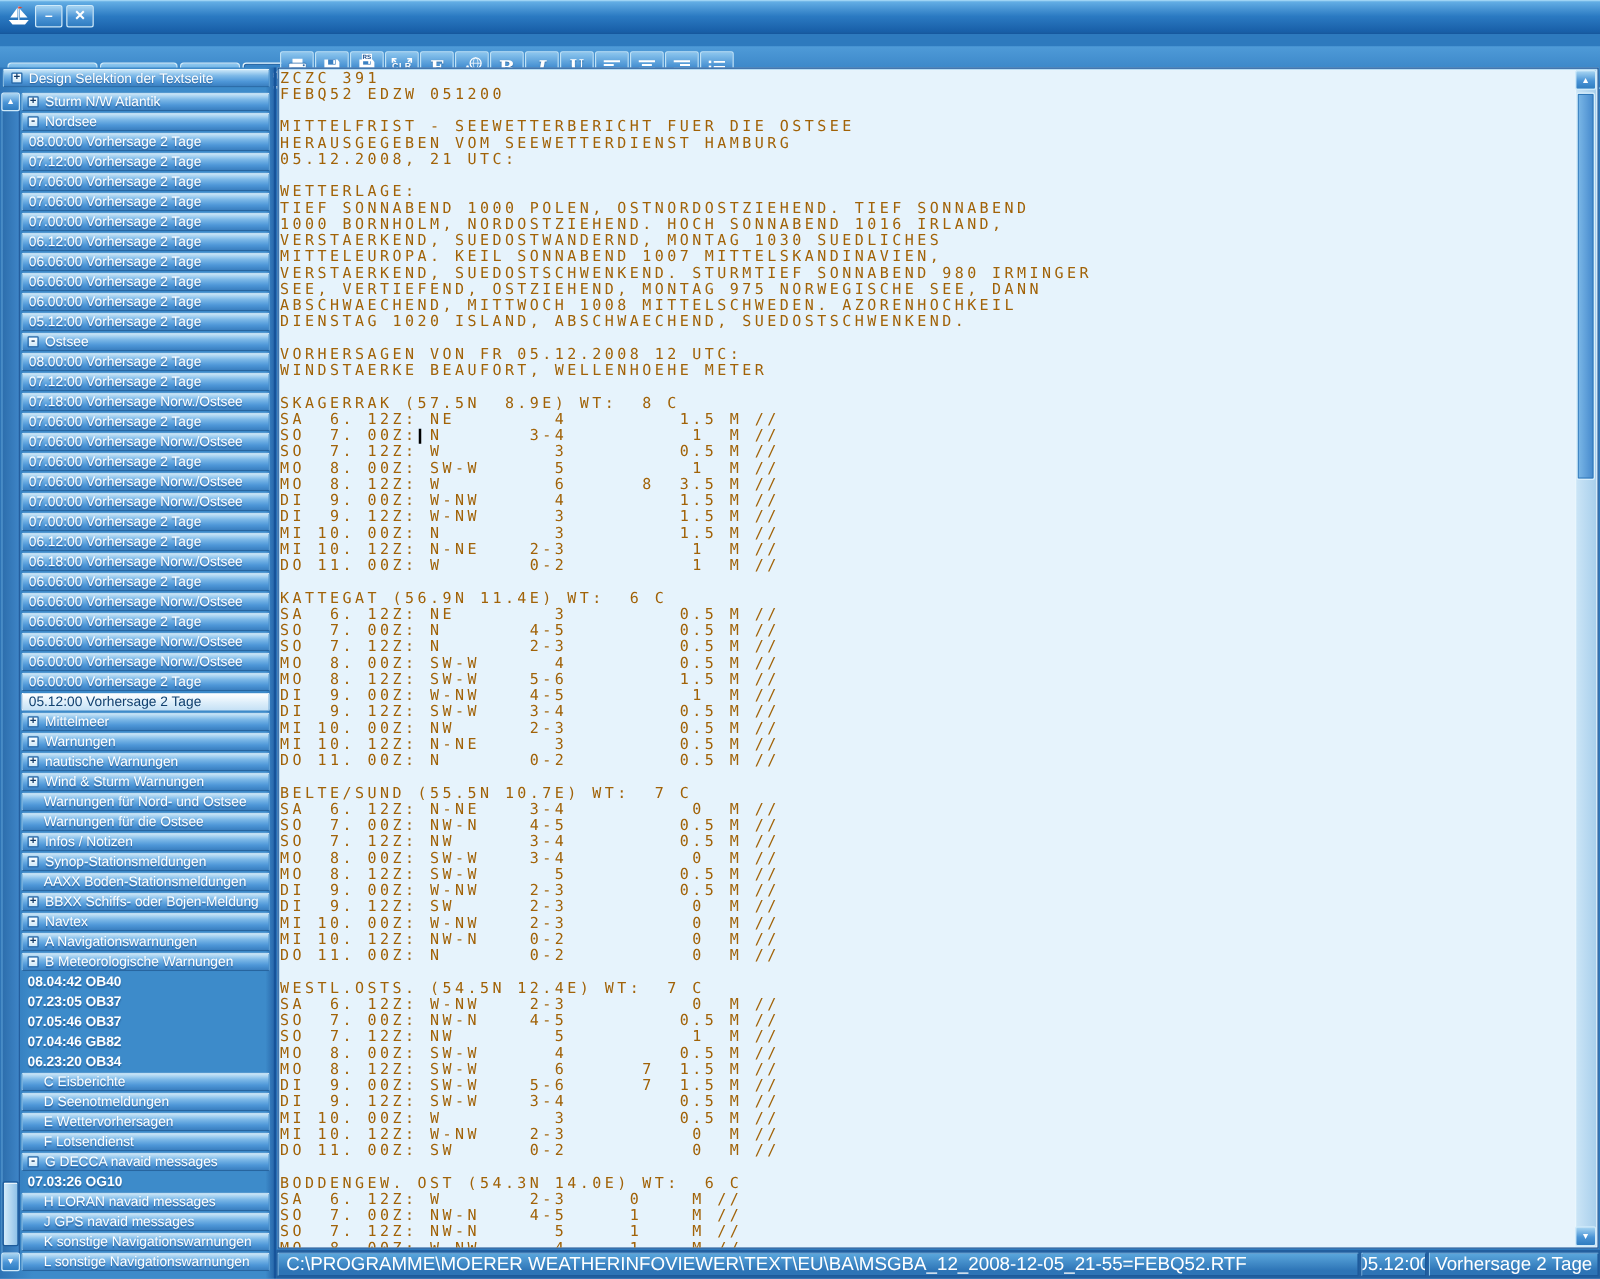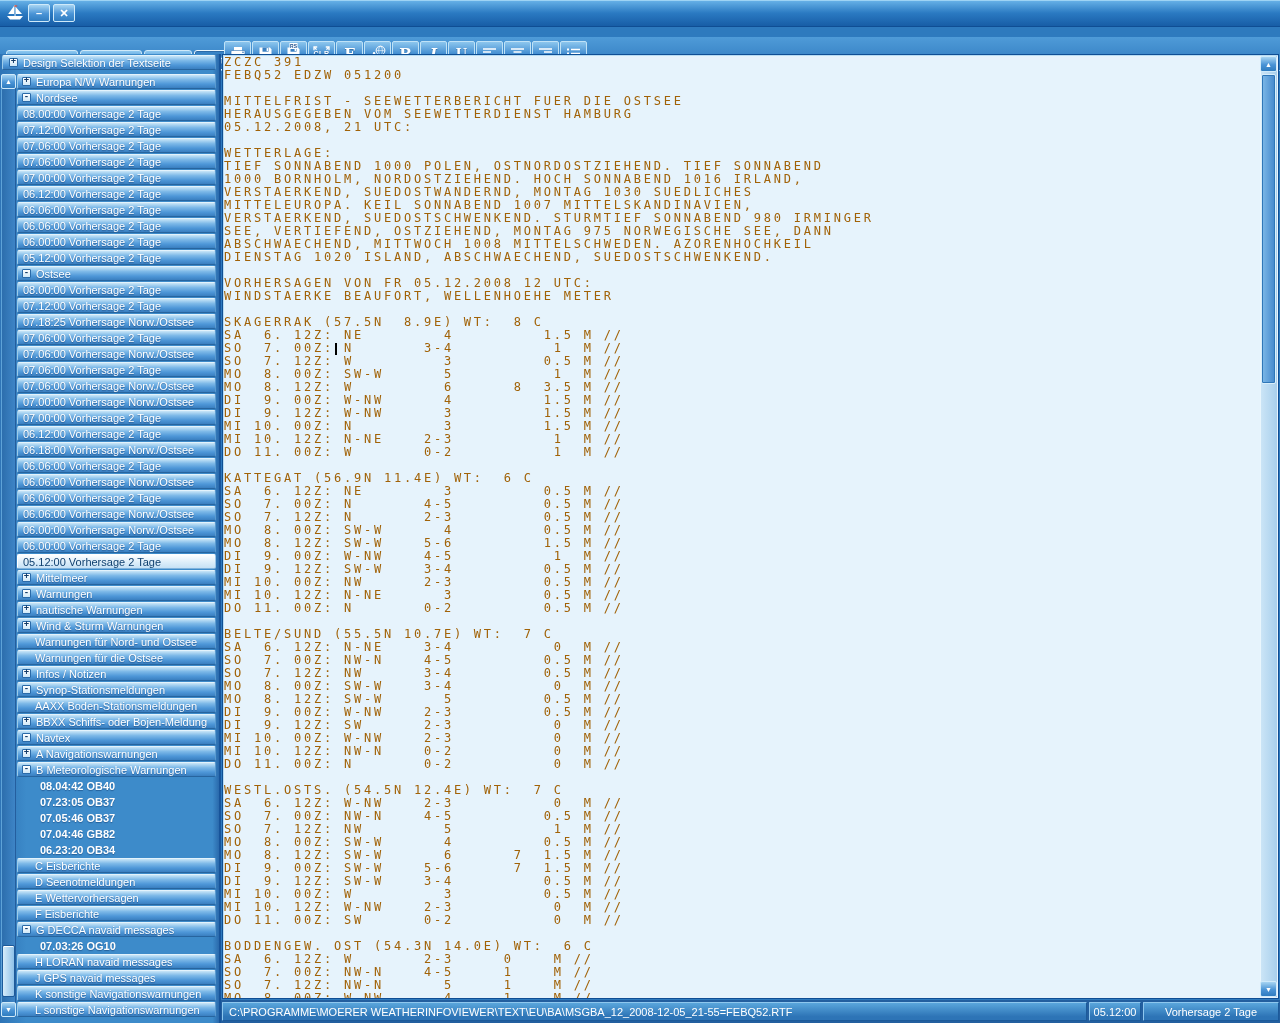--- a/index.html
+++ b/index.html
@@ -50,21 +50,21 @@
     color:#fff;font-size:11px;display:flex;align-items:center;
     text-shadow:0 1px 1px rgba(6,45,95,.45);white-space:nowrap;overflow:hidden}
   .side-header{position:absolute;left:2px;top:1px;right:3px;height:15px;padding-left:6px}
   .exp{width:9px;height:9px;flex:none;margin-right:5px;border-radius:1px;
     background:linear-gradient(#ffffff,#cfe8f8);border:1px solid #2a6aa8;color:#123a66;
     font:bold 9px/7px "Liberation Mono",monospace;text-align:center;text-shadow:none;
     display:inline-flex;align-items:center;justify-content:center}
   .tree{position:absolute;left:17px;top:20px;right:3px}
   .trow{height:15px;margin-bottom:1px;padding-left:4px}
   .trow.lv1{}
-  .trow.lv2{margin-left:18px}
+  .trow.lv2{}
   .trow.leaf,.trow.selected{padding-left:5px}
   .trow.plain{padding-left:17px}
   .trow.message{padding-left:4px;background:none;border-color:transparent;font-weight:bold}
   .trow.selected{background:linear-gradient(#ffffff,#ddeefa 55%,#c6e1f5);
     border-color:#ffffff #9cc6e8 #7fb2dc #ffffff;color:#10406f;text-shadow:none}
 
   
   .vscroll-left{position:absolute;left:1px;top:20px;width:15px;bottom:6px;
     background:linear-gradient(90deg,#2b6cab,#3f86c8);border-radius:2px;
     box-shadow:inset 1px 0 0 #5ea2d8,inset -1px 0 0 #245e9e}
@@ -93,21 +93,21 @@
   .vscroll-right .down{bottom:0;height:16px}
   .vscroll-right .thumb{position:absolute;left:1px;right:1px;top:18px;height:310px;border-radius:2px;
     background:linear-gradient(90deg,#7db9e8,#4488cc);border:1px solid #d8eefb;
     box-shadow:inset 0 0 0 1px #2f77b8}
 
   
   .statusbar{position:absolute;left:221px;right:0;bottom:0;height:23px;background:#235f9f;
     display:flex;gap:2px;padding:2px 1px 2px 1px}
   .scell{background:linear-gradient(#5aa6dc,#2d74b6 80%);border:1px solid;
     border-color:#8ec7ee #1c5a9a #1c5a9a #8ec7ee;border-radius:1px;
-    color:#fff;font-size:11px;display:flex;align-items:center;padding:0 6px;
+    color:#fff;font-size:15px;display:flex;align-items:center;padding:0 6px;
     white-space:nowrap;overflow:hidden}
   .scell.path{flex:1}
   .scell.time{width:52px;justify-content:center}
   .scell.kind{width:136px;justify-content:center}
 </style>
 </head>
 <body>
 
 <div class="titlebar">
   <span style="display:inline-flex">
@@ -246,21 +246,21 @@
     <span>Design Selektion der Textseite</span>
   </div>
   <div class="vscroll-left">
     <div class="sbtn up">▲</div>
     <div class="thumb"></div>
     <div class="sbtn down">▼</div>
   </div>
   <div class="tree">
       <div class="trow bar lv0 branch">
         <span class="exp">+</span>
-        <span>Europa N/W Warnungen</span>
+        <span>Sturm N/W Atlantik</span>
       </div>
       <div class="trow bar lv0 branch">
         <span class="exp">-</span>
         <span>Nordsee</span>
       </div>
       <div class="trow bar lv1 leaf">
         <span>08.00:00 Vorhersage 2 Tage</span>
       </div>
       <div class="trow bar lv1 leaf">
         <span>07.12:00 Vorhersage 2 Tage</span>
@@ -293,21 +293,21 @@
         <span class="exp">-</span>
         <span>Ostsee</span>
       </div>
       <div class="trow bar lv1 leaf">
         <span>08.00:00 Vorhersage 2 Tage</span>
       </div>
       <div class="trow bar lv1 leaf">
         <span>07.12:00 Vorhersage 2 Tage</span>
       </div>
       <div class="trow bar lv1 leaf">
-        <span>07.18:25 Vorhersage Norw./Ostsee</span>
+        <span>07.18:00 Vorhersage Norw./Ostsee</span>
       </div>
       <div class="trow bar lv1 leaf">
         <span>07.06:00 Vorhersage 2 Tage</span>
       </div>
       <div class="trow bar lv1 leaf">
         <span>07.06:00 Vorhersage Norw./Ostsee</span>
       </div>
       <div class="trow bar lv1 leaf">
         <span>07.06:00 Vorhersage 2 Tage</span>
       </div>
@@ -414,21 +414,21 @@
       <div class="trow bar lv1 plain">
         <span>C Eisberichte</span>
       </div>
       <div class="trow bar lv1 plain">
         <span>D Seenotmeldungen</span>
       </div>
       <div class="trow bar lv1 plain">
         <span>E Wettervorhersagen</span>
       </div>
       <div class="trow bar lv1 plain">
-        <span>F Eisberichte</span>
+        <span>F Lotsendienst</span>
       </div>
       <div class="trow bar lv1 branch">
         <span class="exp">-</span>
         <span>G DECCA navaid messages</span>
       </div>
       <div class="trow bar lv2 message">
         <span>07.03:26 OG10</span>
       </div>
       <div class="trow bar lv1 plain">
         <span>H LORAN navaid messages</span>

